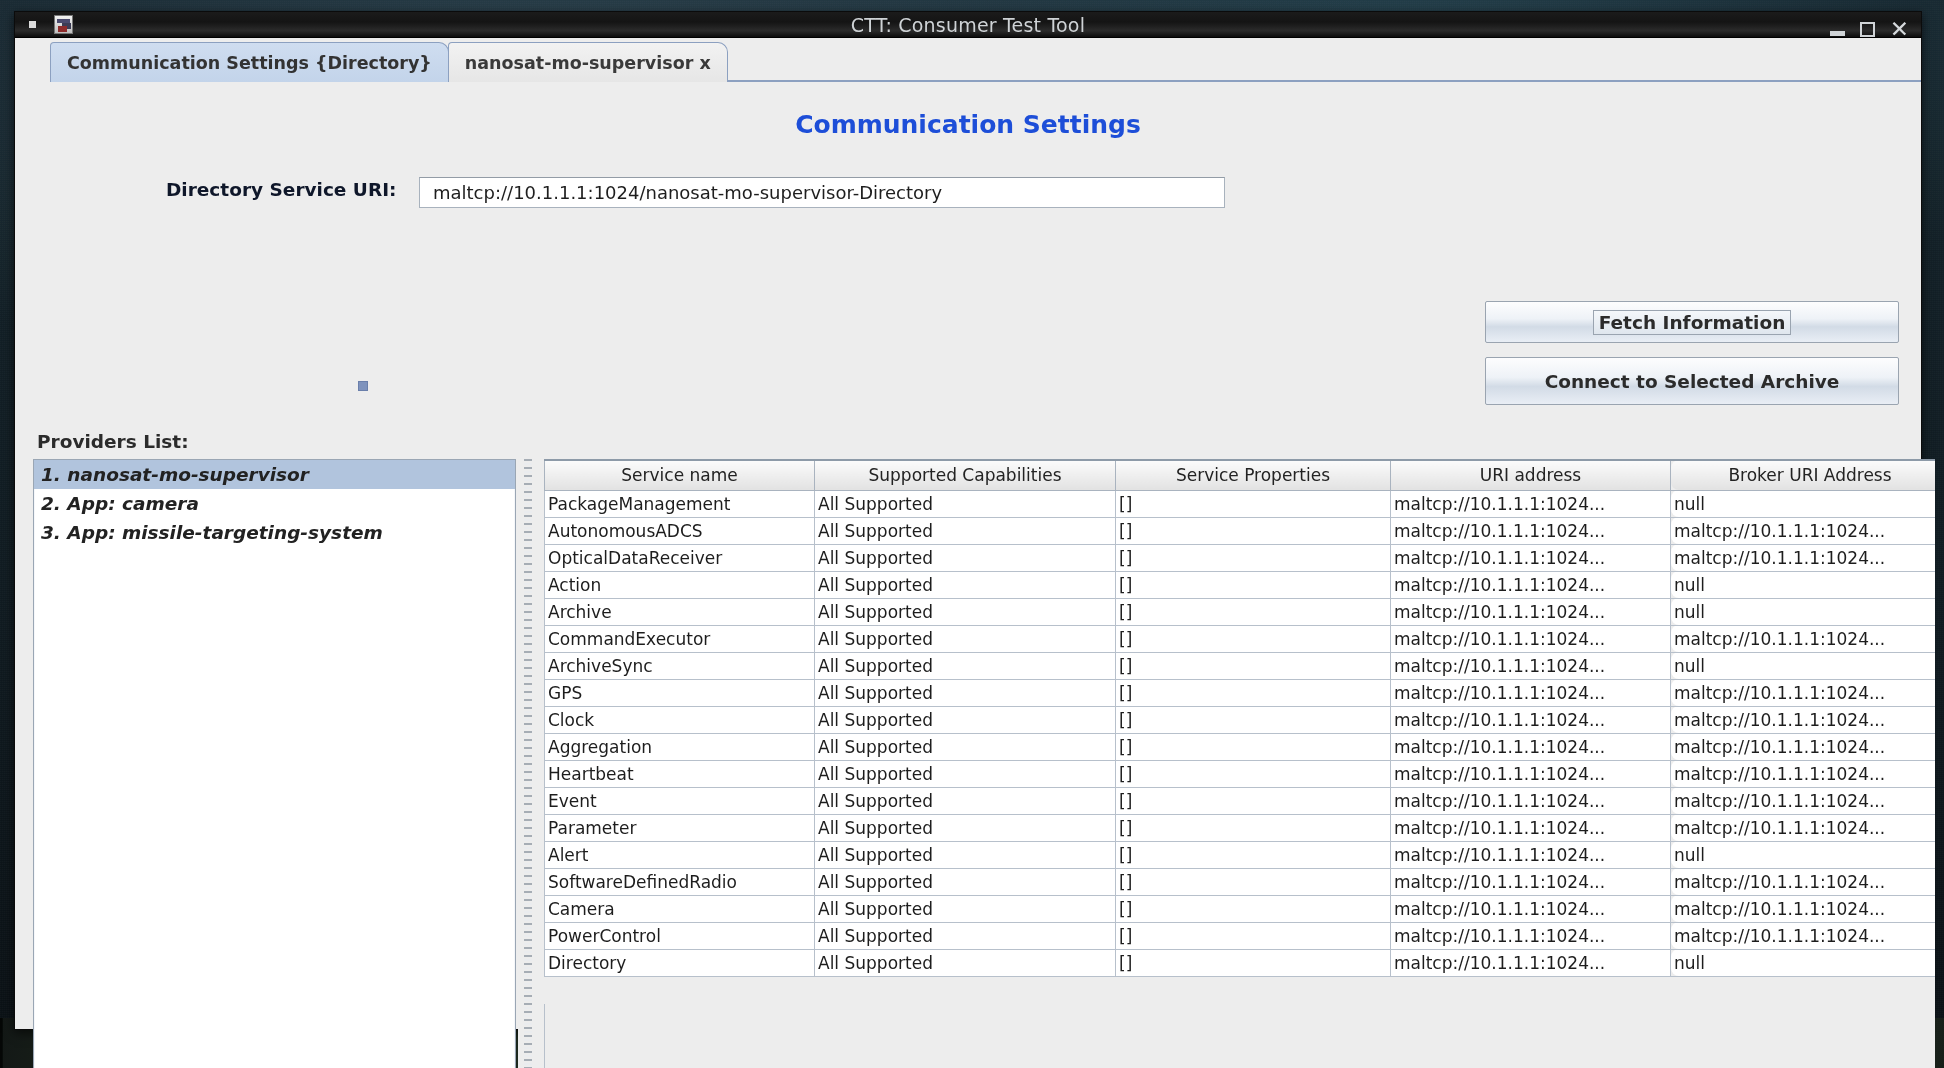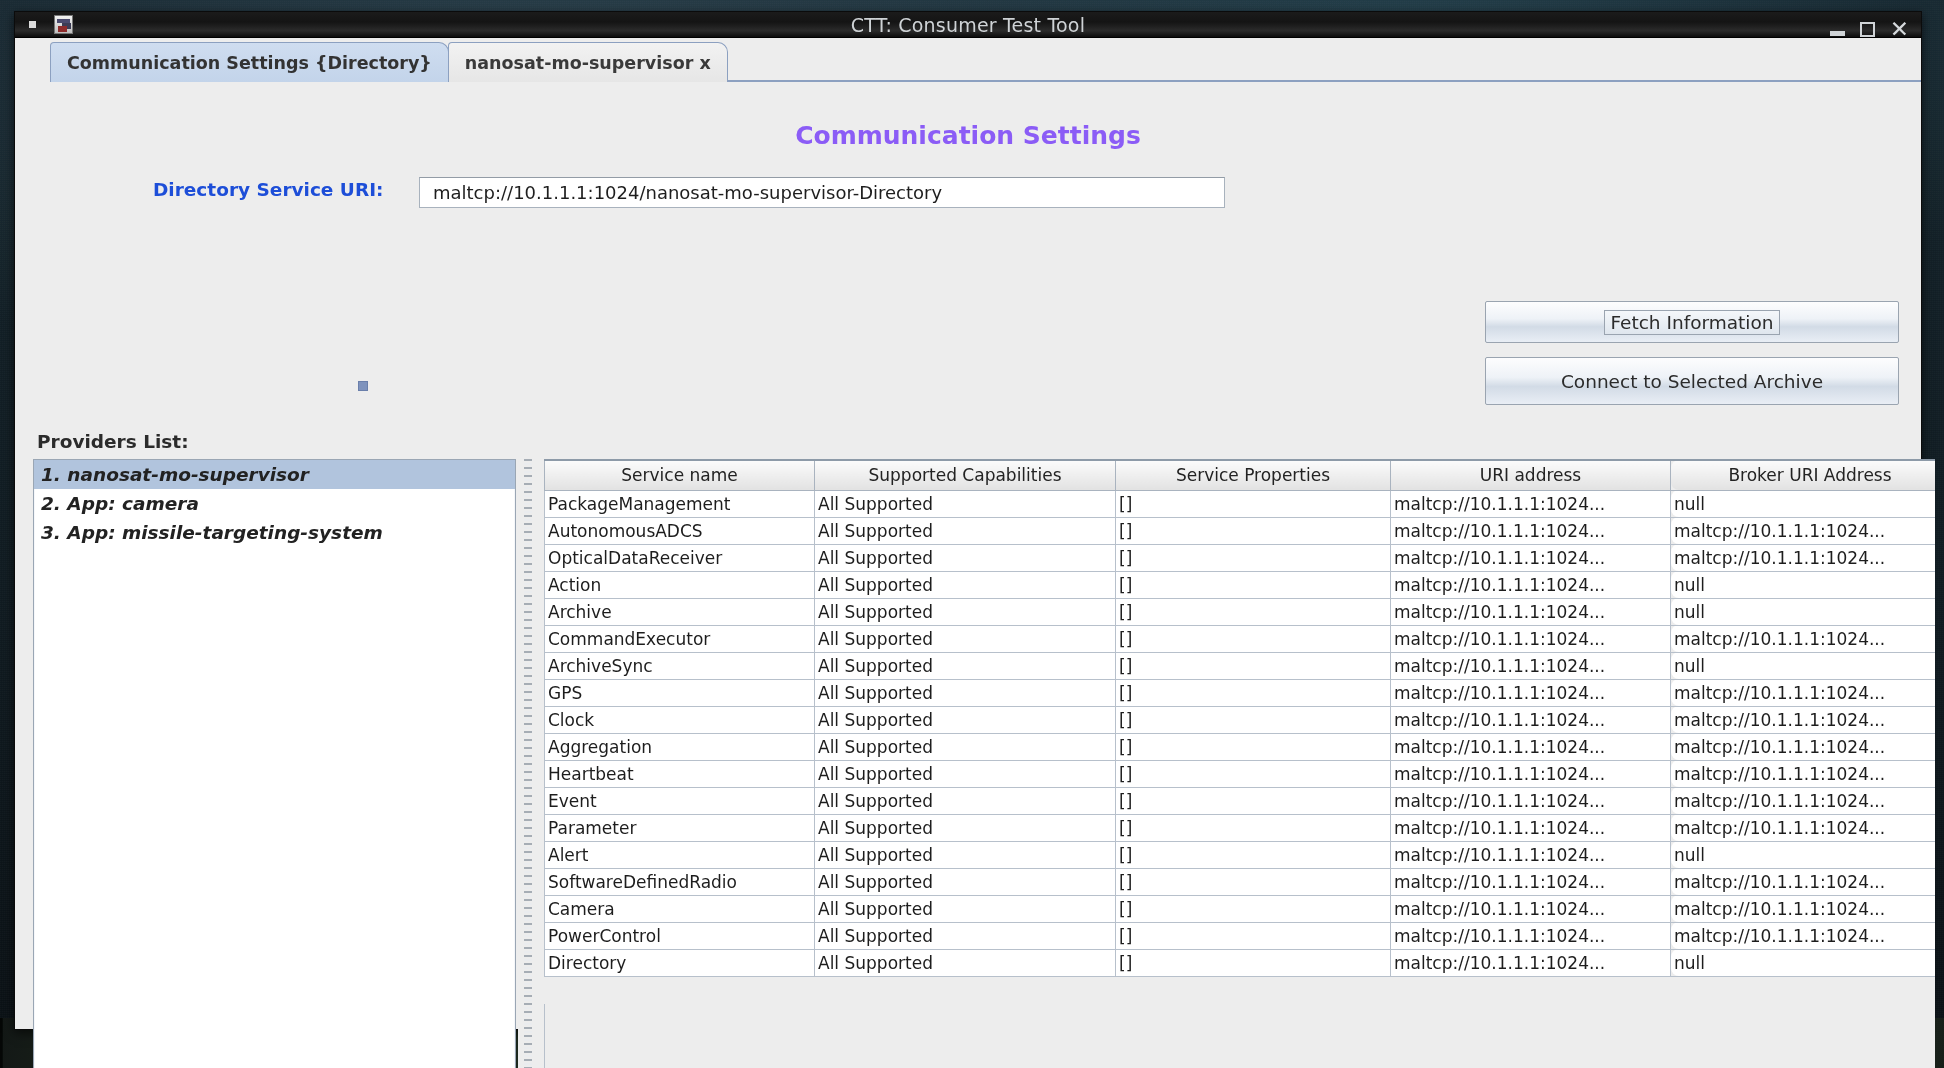--- a/index.html
+++ b/index.html
@@ -124,29 +124,29 @@
     background: linear-gradient(180deg,#f2f2f2 0%, #e6e6e6 100%);
     color: #3a3a3a;
   }
 
   
   #content { position: relative; height: 939px; background: #ededed; }
 
   #page-title {
     position: absolute; left: 0; right: 0; top: 28px;
     text-align: center;
-    font-size: 25px; font-weight: bold; color: #8b5cf6; margin-top: 11px;
+    font-size: 25px; font-weight: bold; color: #1d4ed8;
   }
 
   #uri-row {
     position: absolute; left: 0; top: 95px; right: 0; height: 32px;
   }
   #uri-label {
-    position: absolute; left: 138px; top: 2px;
-    font-size: 18.5px; font-weight: bold; color: #1d4ed8;
+    position: absolute; left: 151px; top: 2px;
+    font-size: 18.5px; font-weight: bold; color: #0f172a;
     white-space: nowrap;
   }
   #uri-input {
     position: absolute; left: 404px; top: 0;
     width: 806px; height: 31px;
     background: #fff;
     border: 1px solid #a8b2bd;
     border-top-color: #939ca6;
     font-size: 18px; color: #1e1e1e;
     padding: 0 13px;
@@ -158,21 +158,21 @@
     width: 10px; height: 10px;
     background: #7f93bd;
     border: 1px solid #6a7fab;
   }
 
   .jbutton {
     position: absolute;
     background: linear-gradient(180deg,#fdfdfe 0%, #eef2f7 42%, #d2dbe6 62%, #e9eef5 100%);
     border: 1px solid #9aa4b0;
     border-radius: 2px;
-    font-size: 18.5px; font-weight: normal; color: #2b2b2b;
+    font-size: 18.5px; font-weight: bold; color: #2b2b2b;
     display: flex; align-items: center; justify-content: center;
     font-family: "DejaVu Sans", sans-serif;
   }
   #btn-fetch  { left: 1470px; top: 219px; width: 414px; height: 42px; }
   #btn-fetch .focus-ring {
     border: 1px solid #9aa4b0;
     padding: 1px 5px;
     background: linear-gradient(180deg,#f4f7fa,#dfe6ee);
   }
   #btn-connect{ left: 1470px; top: 275px; width: 414px; height: 48px; }

